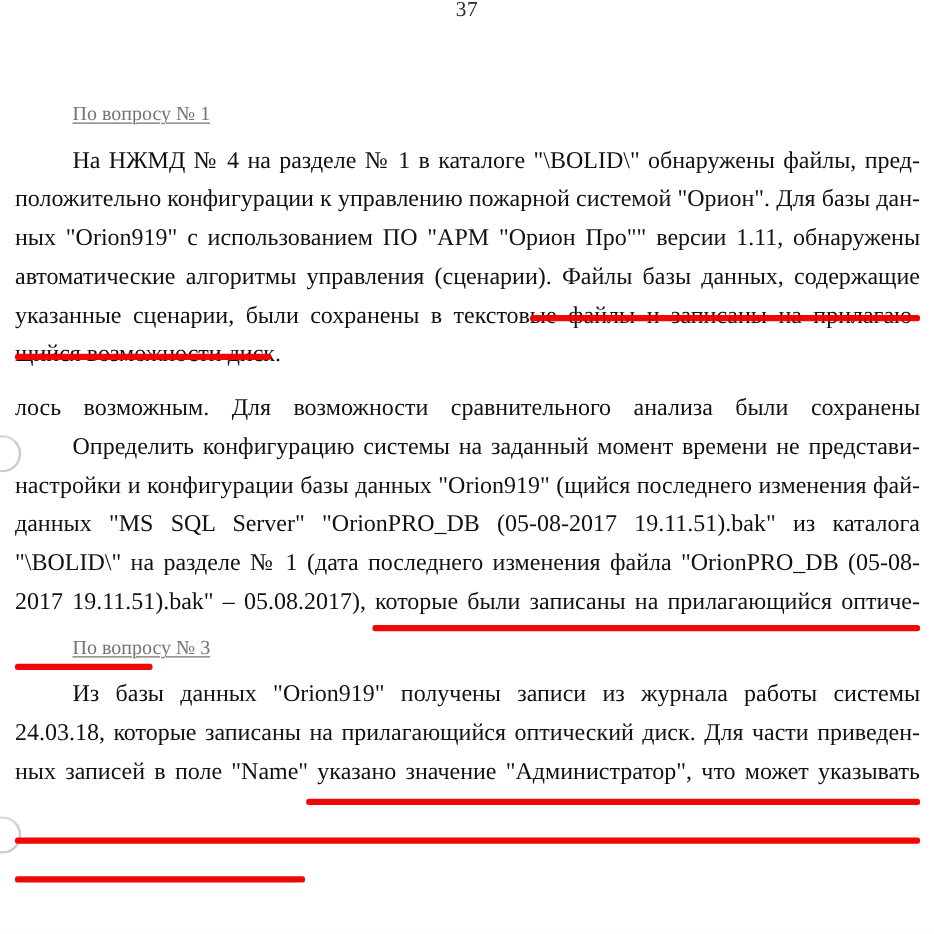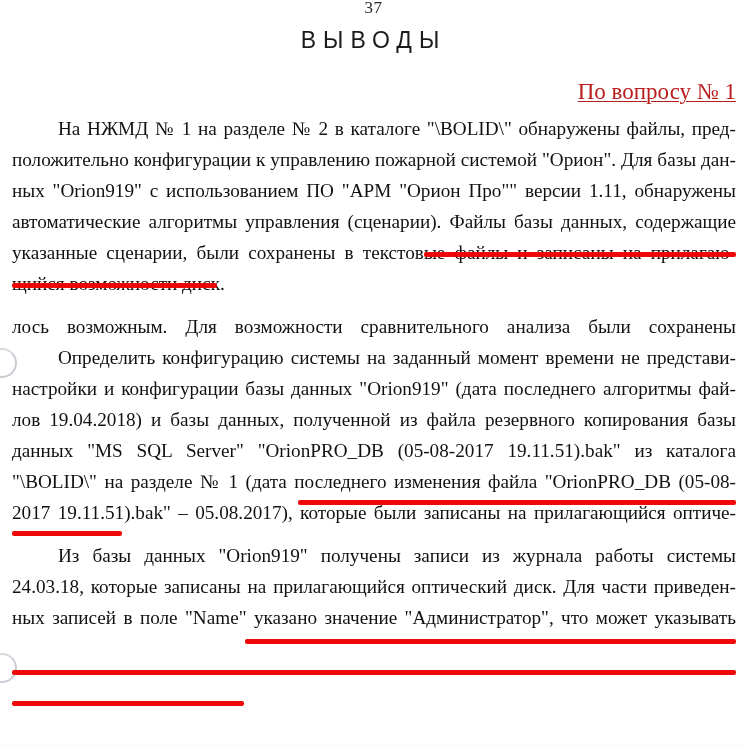--- a/index.html
+++ b/index.html
@@ -78,26 +78,25 @@
   }
   .jline.natural {
     text-align-last: left;
   }
   .jline.indent {
     text-indent: 46px;
   }
 
   
   .section-heading {
-    font-size: 23px;
+    font-size: 16px;
     line-height: 31px;
     margin: 0;
     padding-left: 46px;
-    color: #b91c1c;
-    text-align: right;
+    color: #737373;
   }
   .section-heading .hd-text {
     text-decoration: underline;
     text-underline-offset: 2px;
     text-decoration-thickness: 1px;
   }
 
   
   .gap-sm { height: 6px; }
 
@@ -135,53 +134,52 @@
     background: #fdfdfd;
   }
 </style>
 </head>
 <body>
 
 <div class="page">
 
   <div class="page-number">37</div>
 
-  <div class="doc-title">ВЫВОДЫ</div>
 
   <div class="body-block">
 
 
     <div class="gap-sm"></div>
 
     <div class="section-heading"><span class="hd-text">По вопросу № 1</span></div>
     <div class="gap-sm"></div>
     <div class="para">
-      <span class="jline indent">На НЖМД № 1 на разделе № 2 в каталоге "\BOLID\" обнаружены файлы, пред-</span>
+      <span class="jline indent">На НЖМД № 4 на разделе № 1 в каталоге "\BOLID\" обнаружены файлы, пред-</span>
       <span class="jline">положительно конфигурации к управлению пожарной системой "Орион". Для базы дан-</span>
       <span class="jline">ных "Orion919" с использованием ПО "АРМ "Орион Про"" версии 1.11, обнаружены</span>
       <span class="jline">автоматические алгоритмы управления (сценарии). Файлы базы данных, содержащие</span>
       <span class="jline">указанные сценарии, были сохранены в текстовые файлы и записаны на прилагаю-</span>
       <span class="jline natural">щийся возможности диск.</span>
     </div>
 
     <div class="gap-sm"></div>
 
     <div class="gap-sm"></div>
     <div class="para">
       <span class="jline">лось возможным. Для возможности сравнительного анализа были сохранены</span>
       <span class="jline indent">Определить конфигурацию системы на заданный момент времени не представи-</span>
-      <span class="jline">настройки и конфигурации базы данных "Orion919" (дата последнего алгоритмы фай-</span>
-      <span class="jline">лов 19.04.2018) и базы данных, полученной из файла резервного копирования базы</span>
+      <span class="jline">настройки и конфигурации базы данных "Orion919" (щийся последнего изменения фай-</span>
       <span class="jline">данных "MS SQL Server" "OrionPRO_DB (05-08-2017 19.11.51).bak" из каталога</span>
       <span class="jline">"\BOLID\" на разделе № 1 (дата последнего изменения файла "OrionPRO_DB (05-08-</span>
       <span class="jline">2017 19.11.51).bak" – 05.08.2017), которые были записаны на прилагающийся оптиче-</span>
     </div>
 
     <div class="gap-sm"></div>
 
+    <div class="section-heading"><span class="hd-text">По вопросу № 3</span></div>
     <div class="gap-sm"></div>
     <div class="para">
       <span class="jline indent">Из базы данных "Orion919" получены записи из журнала работы системы</span>
       <span class="jline">24.03.18, которые записаны на прилагающийся оптический диск. Для части приведен-</span>
       <span class="jline">ных записей в поле "Name" указано значение "Администратор", что может указывать</span>
 
     </div>
 
   </div>
 

